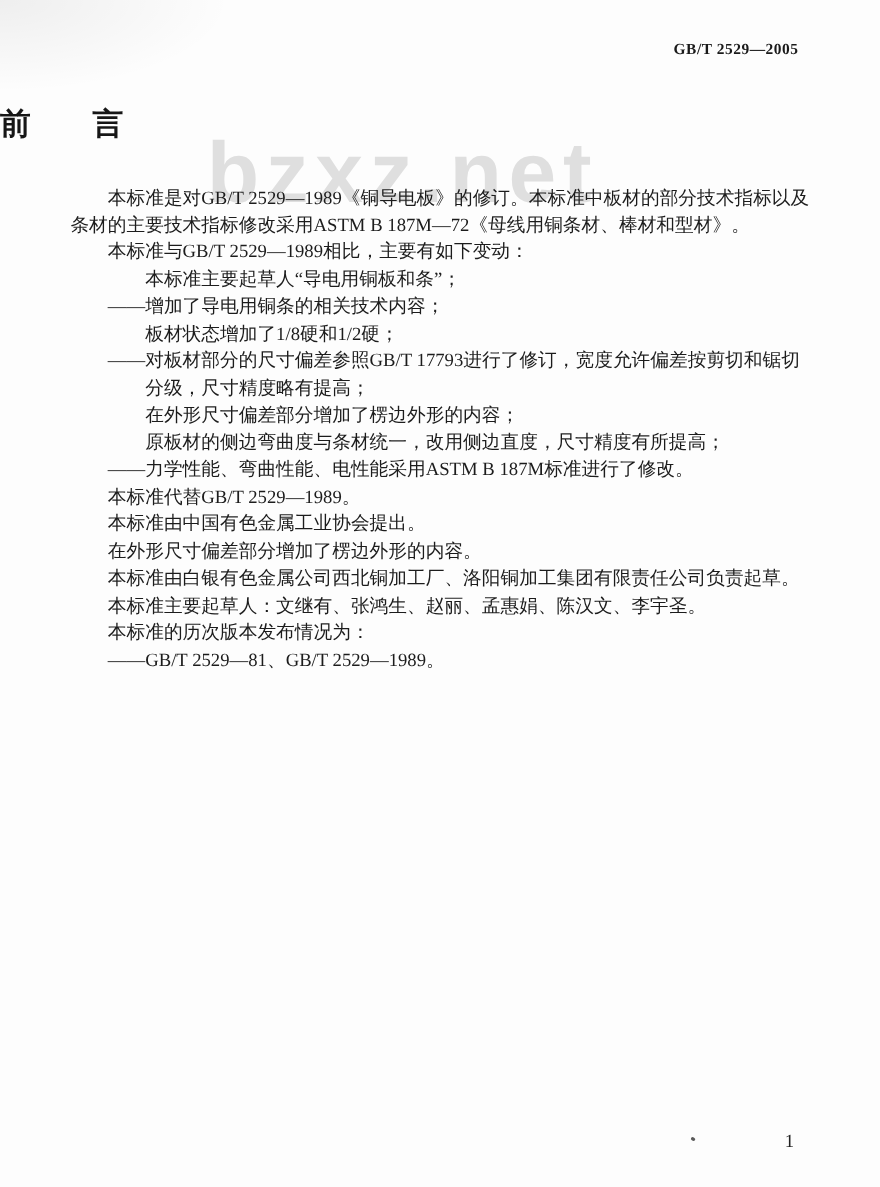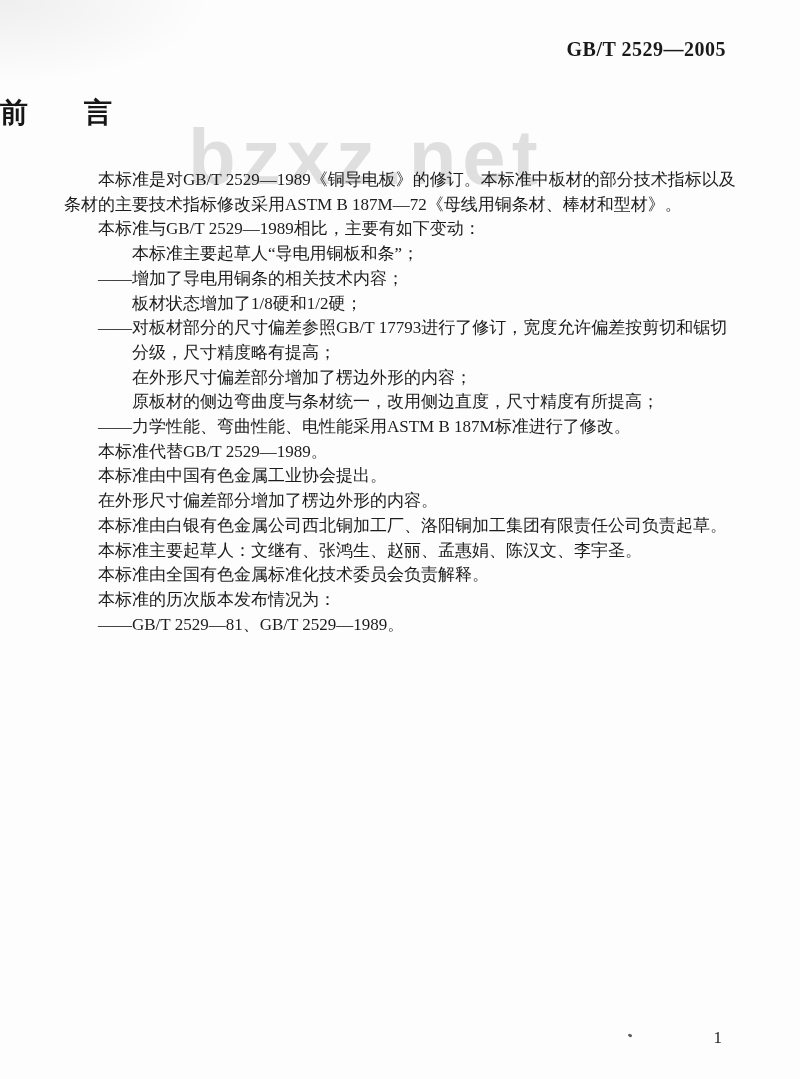--- a/index.html
+++ b/index.html
@@ -15,21 +15,21 @@
       radial-gradient(ellipse 300px 120px at 0% 0%, rgba(0,0,0,0.06), rgba(0,0,0,0) 70%),
       #fdfdfd;
     overflow: hidden;
     font-family: "Liberation Serif", "DejaVu Serif", serif;
     color: #1c1c1c;
   }
   .header-code {
     position: absolute;
     top: 38px;
     right: 74px;
-    font-size: 20px;
+    font-size: 14px;
     font-weight: bold;
     letter-spacing: 0.5px;
     color: #1a1a1a;
   }
   .page-title {
     position: absolute;
     top: 94px;
     left: 0;
     width: 100%;
     text-align: left;
@@ -109,21 +109,20 @@
       <p class="para indent2">板材状态增加了1/8硬和1/2硬；</p>
       <p class="para dash">——对板材部分的尺寸偏差参照GB/T 17793进行了修订，宽度允许偏差按剪切和锯切分级，尺寸精度略有提高；</p>
       <p class="para indent2">在外形尺寸偏差部分增加了楞边外形的内容；</p>
       <p class="para indent2">原板材的侧边弯曲度与条材统一，改用侧边直度，尺寸精度有所提高；</p>
       <p class="para dash">——力学性能、弯曲性能、电性能采用ASTM B 187M标准进行了修改。</p>
       <p class="para indent1">本标准代替GB/T 2529—1989。</p>
       <p class="para indent1">本标准由中国有色金属工业协会提出。</p>
       <p class="para indent1">在外形尺寸偏差部分增加了楞边外形的内容。</p>
       <p class="para indent1">本标准由白银有色金属公司西北铜加工厂、洛阳铜加工集团有限责任公司负责起草。</p>
       <p class="para indent1">本标准主要起草人：文继有、张鸿生、赵丽、孟惠娟、陈汉文、李宇圣。</p>
-      <p class="para indent1">本标准由全国有色金属标准化技术委员会负责解释。</p>
       <p class="para indent1">本标准的历次版本发布情况为：</p>
       <p class="para dash">——GB/T 2529—81、GB/T 2529—1989。</p>
     </div>
 
   <div class="ink-speck"></div>
 
   <div class="page-number">1</div>
 </div>
 
 </body></html>

